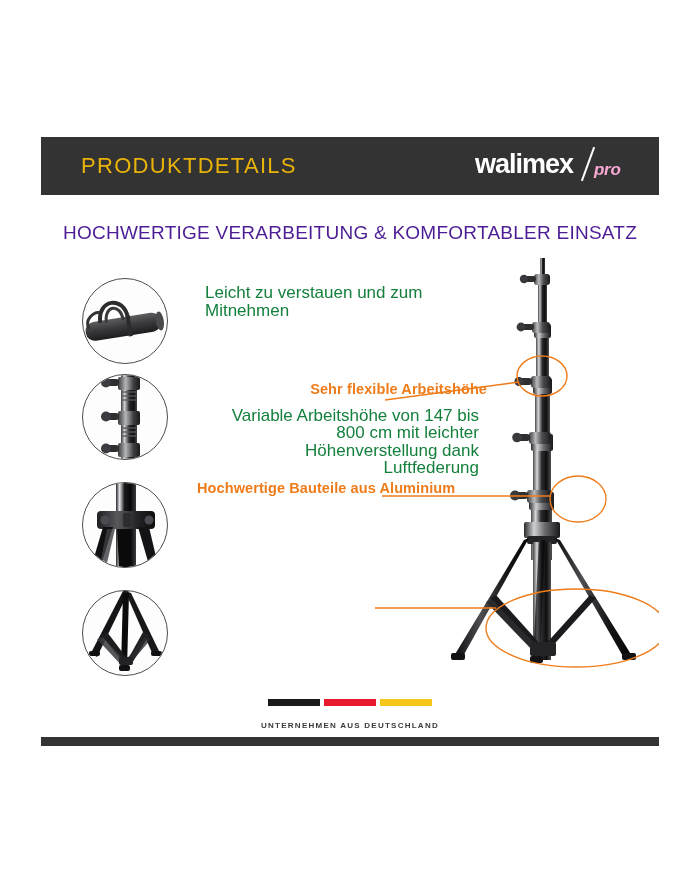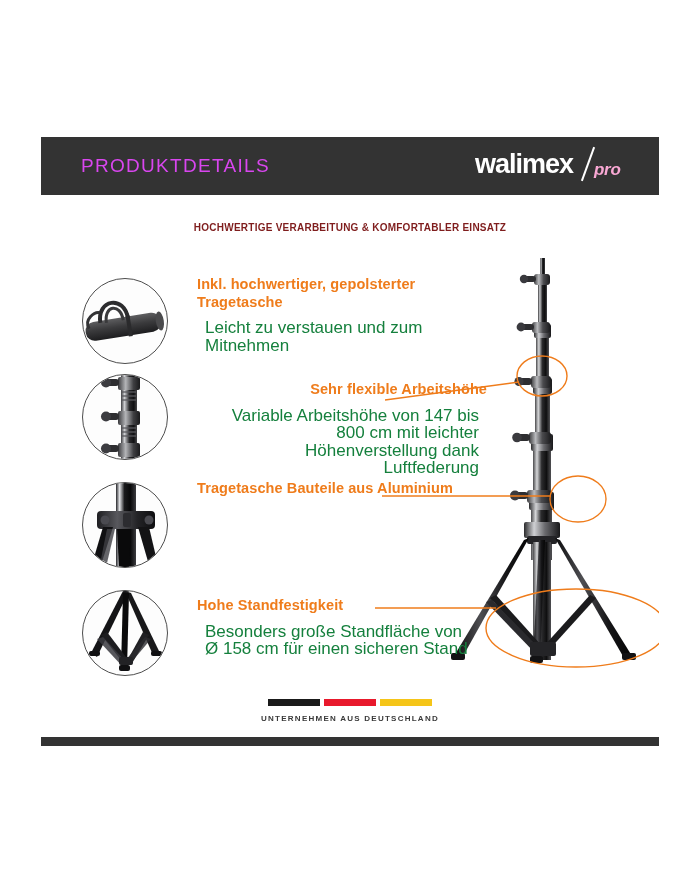--- a/index.html
+++ b/index.html
@@ -26,22 +26,22 @@
     position: absolute;
     left: 41px; top: 137px;
     width: 618px; height: 58px;
     background: #333333;
     box-sizing: border-box;
   }
   .header-title {
     position: absolute;
     left: 40px; top: 50%;
     transform: translateY(-50%);
-    color: #d946ef;
-    font-size: 19px;
+    color: #eab308;
+    font-size: 22px;
     letter-spacing: 1.3px;
     font-weight: 400;
     white-space: nowrap;
   }
   
   .logo {
     position: absolute;
     right: 16px; top: 50%;
     transform: translateY(-50%);
     height: 36px;
@@ -78,23 +78,23 @@
     background: #ffffff;
     transform: rotate(20deg);
     transform-origin: center;
   }
   
   .subtitle {
     position: absolute;
     left: 0; top: 222px;
     width: 700px;
     text-align: center;
-    font-size: 10px;
-    font-weight: 700;
-    color: #7f1d1d;
+    font-size: 19px;
+    font-weight: 400;
+    color: #4c1d95;
     letter-spacing: 0.25px;
   }
   
   .feature {
     position: absolute;
     left: 62px;
     width: 420px;
     height: 96px;
   }
   .feat-1 { top: 272px; }
@@ -158,21 +158,21 @@
     display: inline-block;
     font-size: 0;
   }
   .flag-bar {
     display: inline-block;
     width: 52px; height: 7px;
     margin-right: 4px;
   }
   .flag-bar:last-child { margin-right: 0; }
   .flag-caption {
-    margin-top: 4px;
+    margin-top: 11px;
     font-size: 8px;
     font-weight: 700;
     color: #3a3a3a;
     letter-spacing: 1.25px;
   }
   
   .bottom-bar {
     position: absolute;
     left: 41px; top: 737px;
     width: 618px; height: 9px;
@@ -329,21 +329,20 @@
           <rect x="2" y="38" width="76" height="19" rx="9" fill="url(#bagg)"></rect>
           <ellipse cx="77" cy="47.5" rx="4" ry="9.5" fill="#4a4a4c"></ellipse>
           <path d="M18 40 C18 16, 46 16, 46 40" fill="none" stroke="#2c2c2e" stroke-width="4"></path>
           <path d="M24 41 C24 23, 41 23, 41 41" fill="none" stroke="#3a3a3c" stroke-width="3"></path>
           <path d="M6 44 C2 34, 14 28, 19 30" fill="none" stroke="#333335" stroke-width="3"></path>
           <rect x="44" y="37" width="4" height="21" fill="#2a2a2c"></rect>
         </g>
       </svg>
     </div>
     <div class="feat-text">
-      <p class="feat-head">Inkl. hochwertiger, gepolsterter Tragetasche</p>
       <p class="feat-body">Leicht zu verstauen und zum Mitnehmen</p>
     </div>
   </div>
 
   <div class="feature feat-2">
     <div class="icon-circle">
       <svg width="84" height="84" viewBox="0 0 84 84">
         <defs>
           <linearGradient id="pt" x1="0" y1="0" x2="1" y2="0">
             <stop offset="0%" stop-color="#3d3d40"></stop>
@@ -412,44 +411,40 @@
         <polygon points="20,44 30,44 18,82 10,78" fill="#101012"></polygon>
         <polygon points="55,44 66,44 74,78 66,82" fill="#131315"></polygon>
         <polygon points="34,46 48,46 46,84 36,84" fill="#0a0a0b"></polygon>
         <polygon points="24,46 32,46 24,80 18,76" fill="#3f3f44" opacity="0.8"></polygon>
         <circle cx="22" cy="37" r="4.5" fill="#4a4a50"></circle>
         <circle cx="66" cy="37" r="4.5" fill="#4a4a50"></circle>
         <rect x="40" y="30" width="8" height="14" rx="2" fill="#2c2c30"></rect>
       </svg>
     </div>
     <div class="feat-text">
-      <p class="feat-head">Tragetasche Bauteile aus Aluminium</p>
+      <p class="feat-head">Hochwertige Bauteile aus Aluminium</p>
     </div>
   </div>
 
   <div class="feature feat-4">
     <div class="icon-circle">
       <svg width="84" height="84" viewBox="0 0 84 84">
         <polygon points="40,0 46,0 14,66 8,62" fill="#141416"></polygon>
         <polygon points="42,0 48,2 76,60 70,64" fill="#18181a"></polygon>
         <polygon points="40,2 46,2 44,78 38,76" fill="#0b0b0c"></polygon>
         <polygon points="18,44 24,41 46,70 42,74" fill="#1d1d20"></polygon>
         <polygon points="66,44 60,41 44,70 48,74" fill="#202023"></polygon>
         <polygon points="20,46 14,48 40,76 44,72" fill="#3a3a3f" opacity="0.85"></polygon>
         <polygon points="62,46 68,48 46,74 42,70" fill="#2a2a2e" opacity="0.8"></polygon>
         <rect x="36" y="66" width="14" height="8" rx="2" fill="#222225"></rect>
         <rect x="6" y="60" width="11" height="5" rx="2" fill="#101012"></rect>
         <rect x="68" y="60" width="11" height="5" rx="2" fill="#101012"></rect>
         <rect x="36" y="74" width="11" height="6" rx="2" fill="#101012"></rect>
       </svg>
     </div>
-    <div class="feat-text">
-      <p class="feat-head">Hohe Standfestigkeit</p>
-      <p class="feat-body">Besonders große Standfläche von Ø 158 cm für einen sicheren Stand</p>
-    </div>
   </div>
 
   <div class="flag-block">
     <div class="flag-bars">
       <span class="flag-bar" style="background:#1a1a1a"></span>
       <span class="flag-bar" style="background:#e8192c"></span>
       <span class="flag-bar" style="background:#f5c518"></span>
     </div>
     <div class="flag-caption">UNTERNEHMEN AUS DEUTSCHLAND</div>
   </div>

